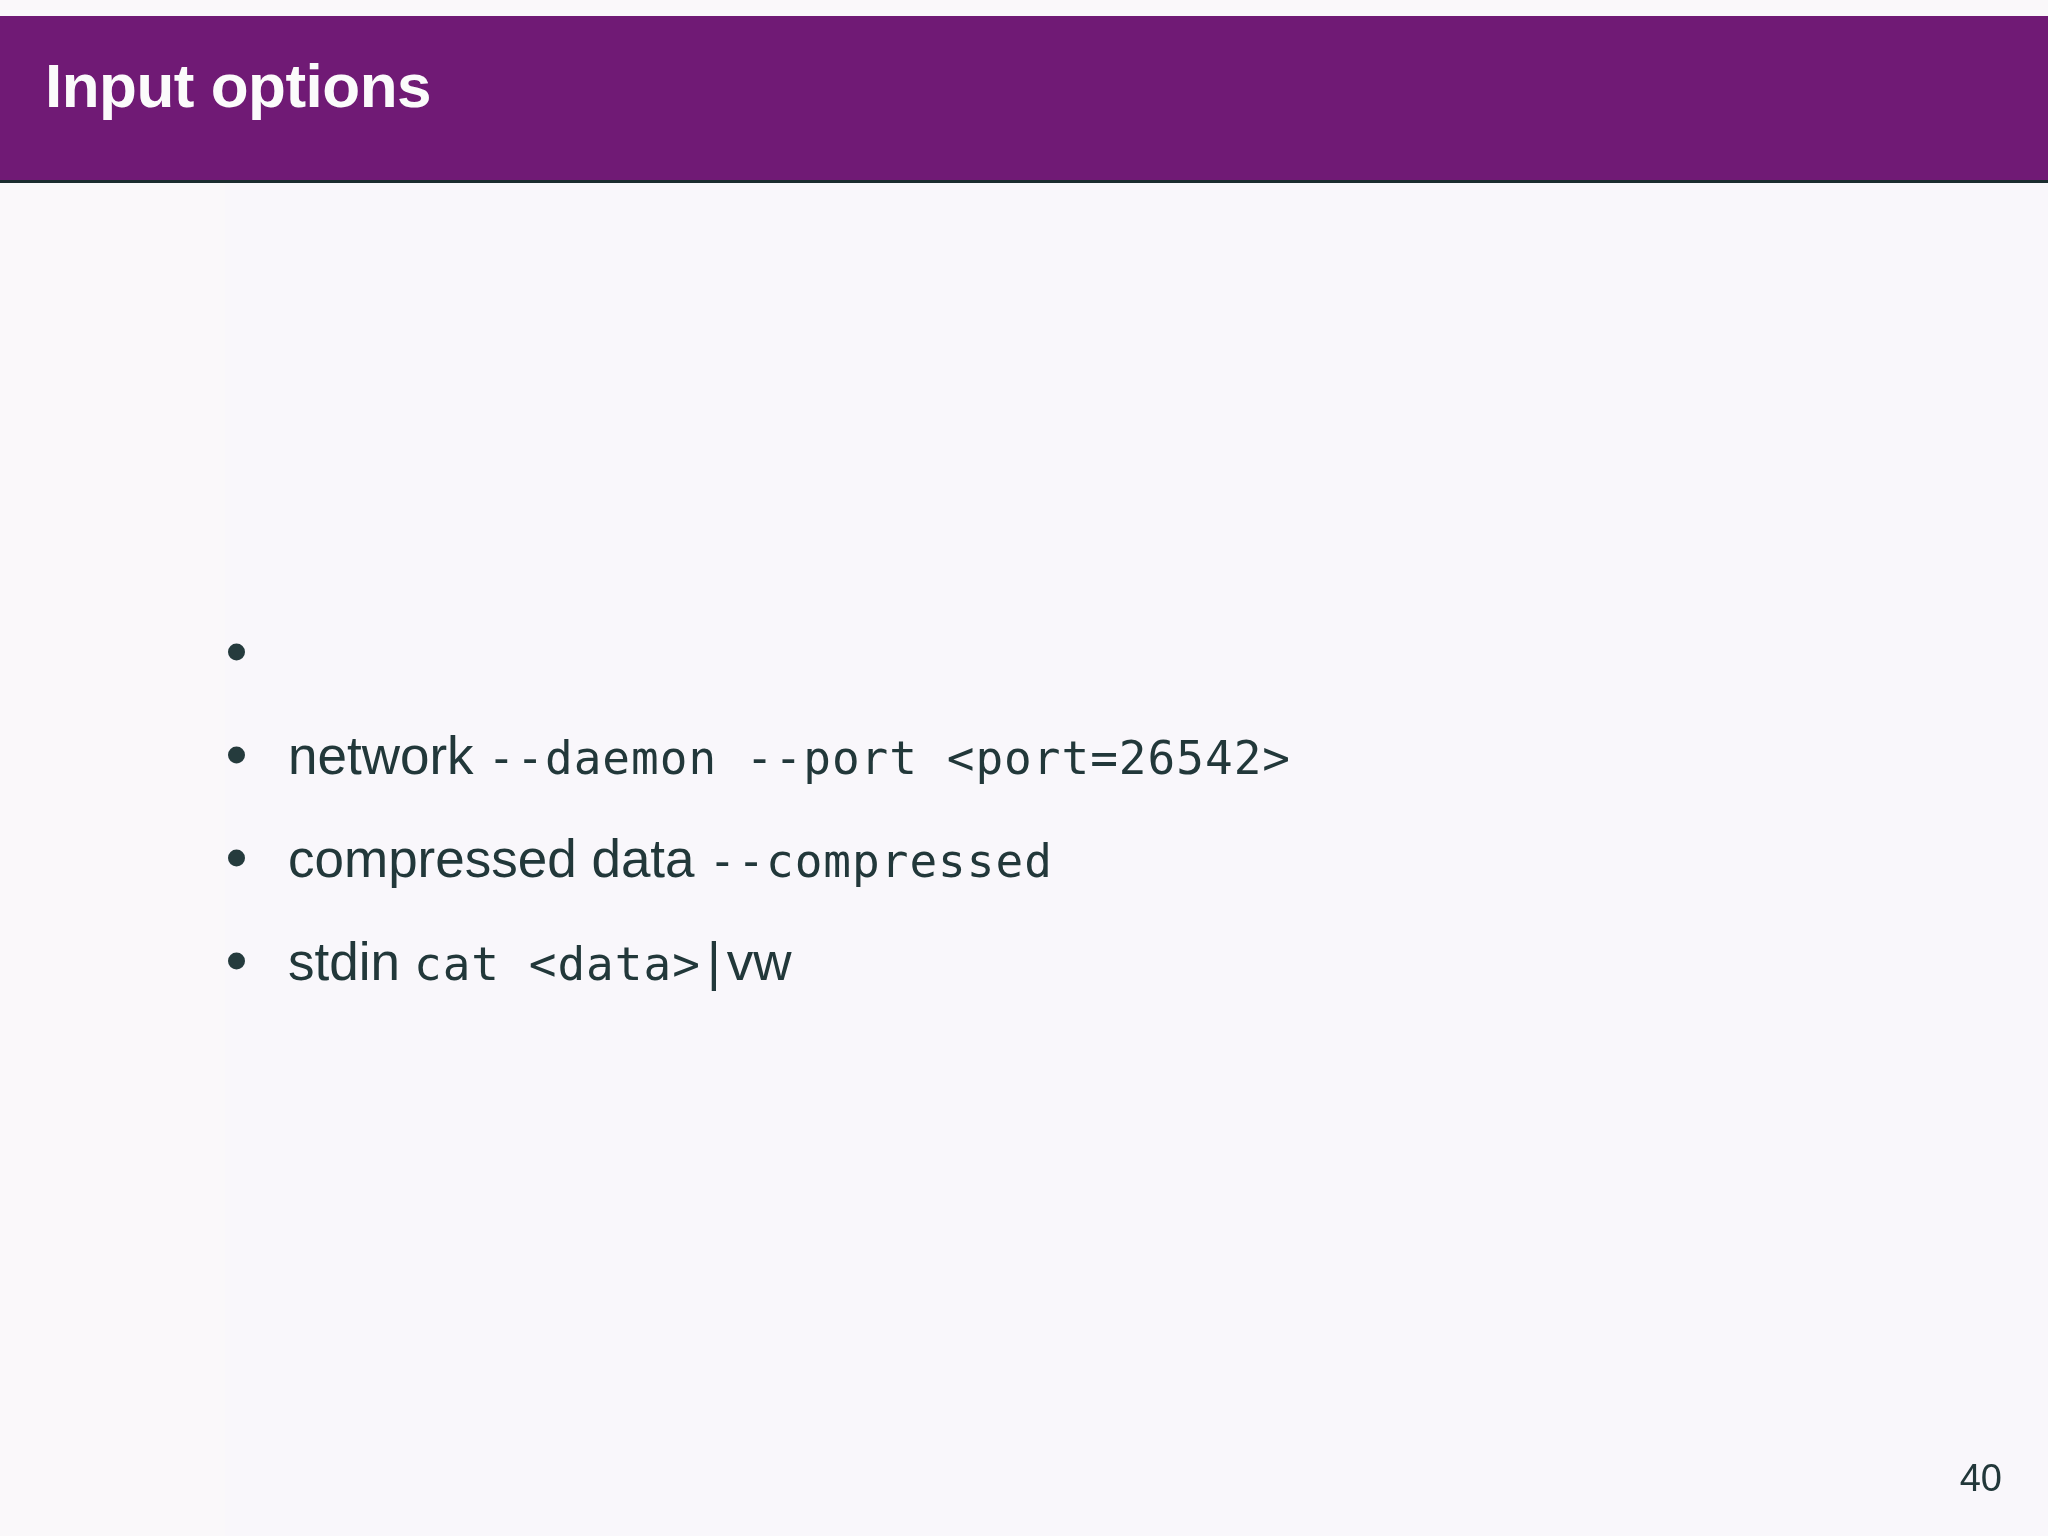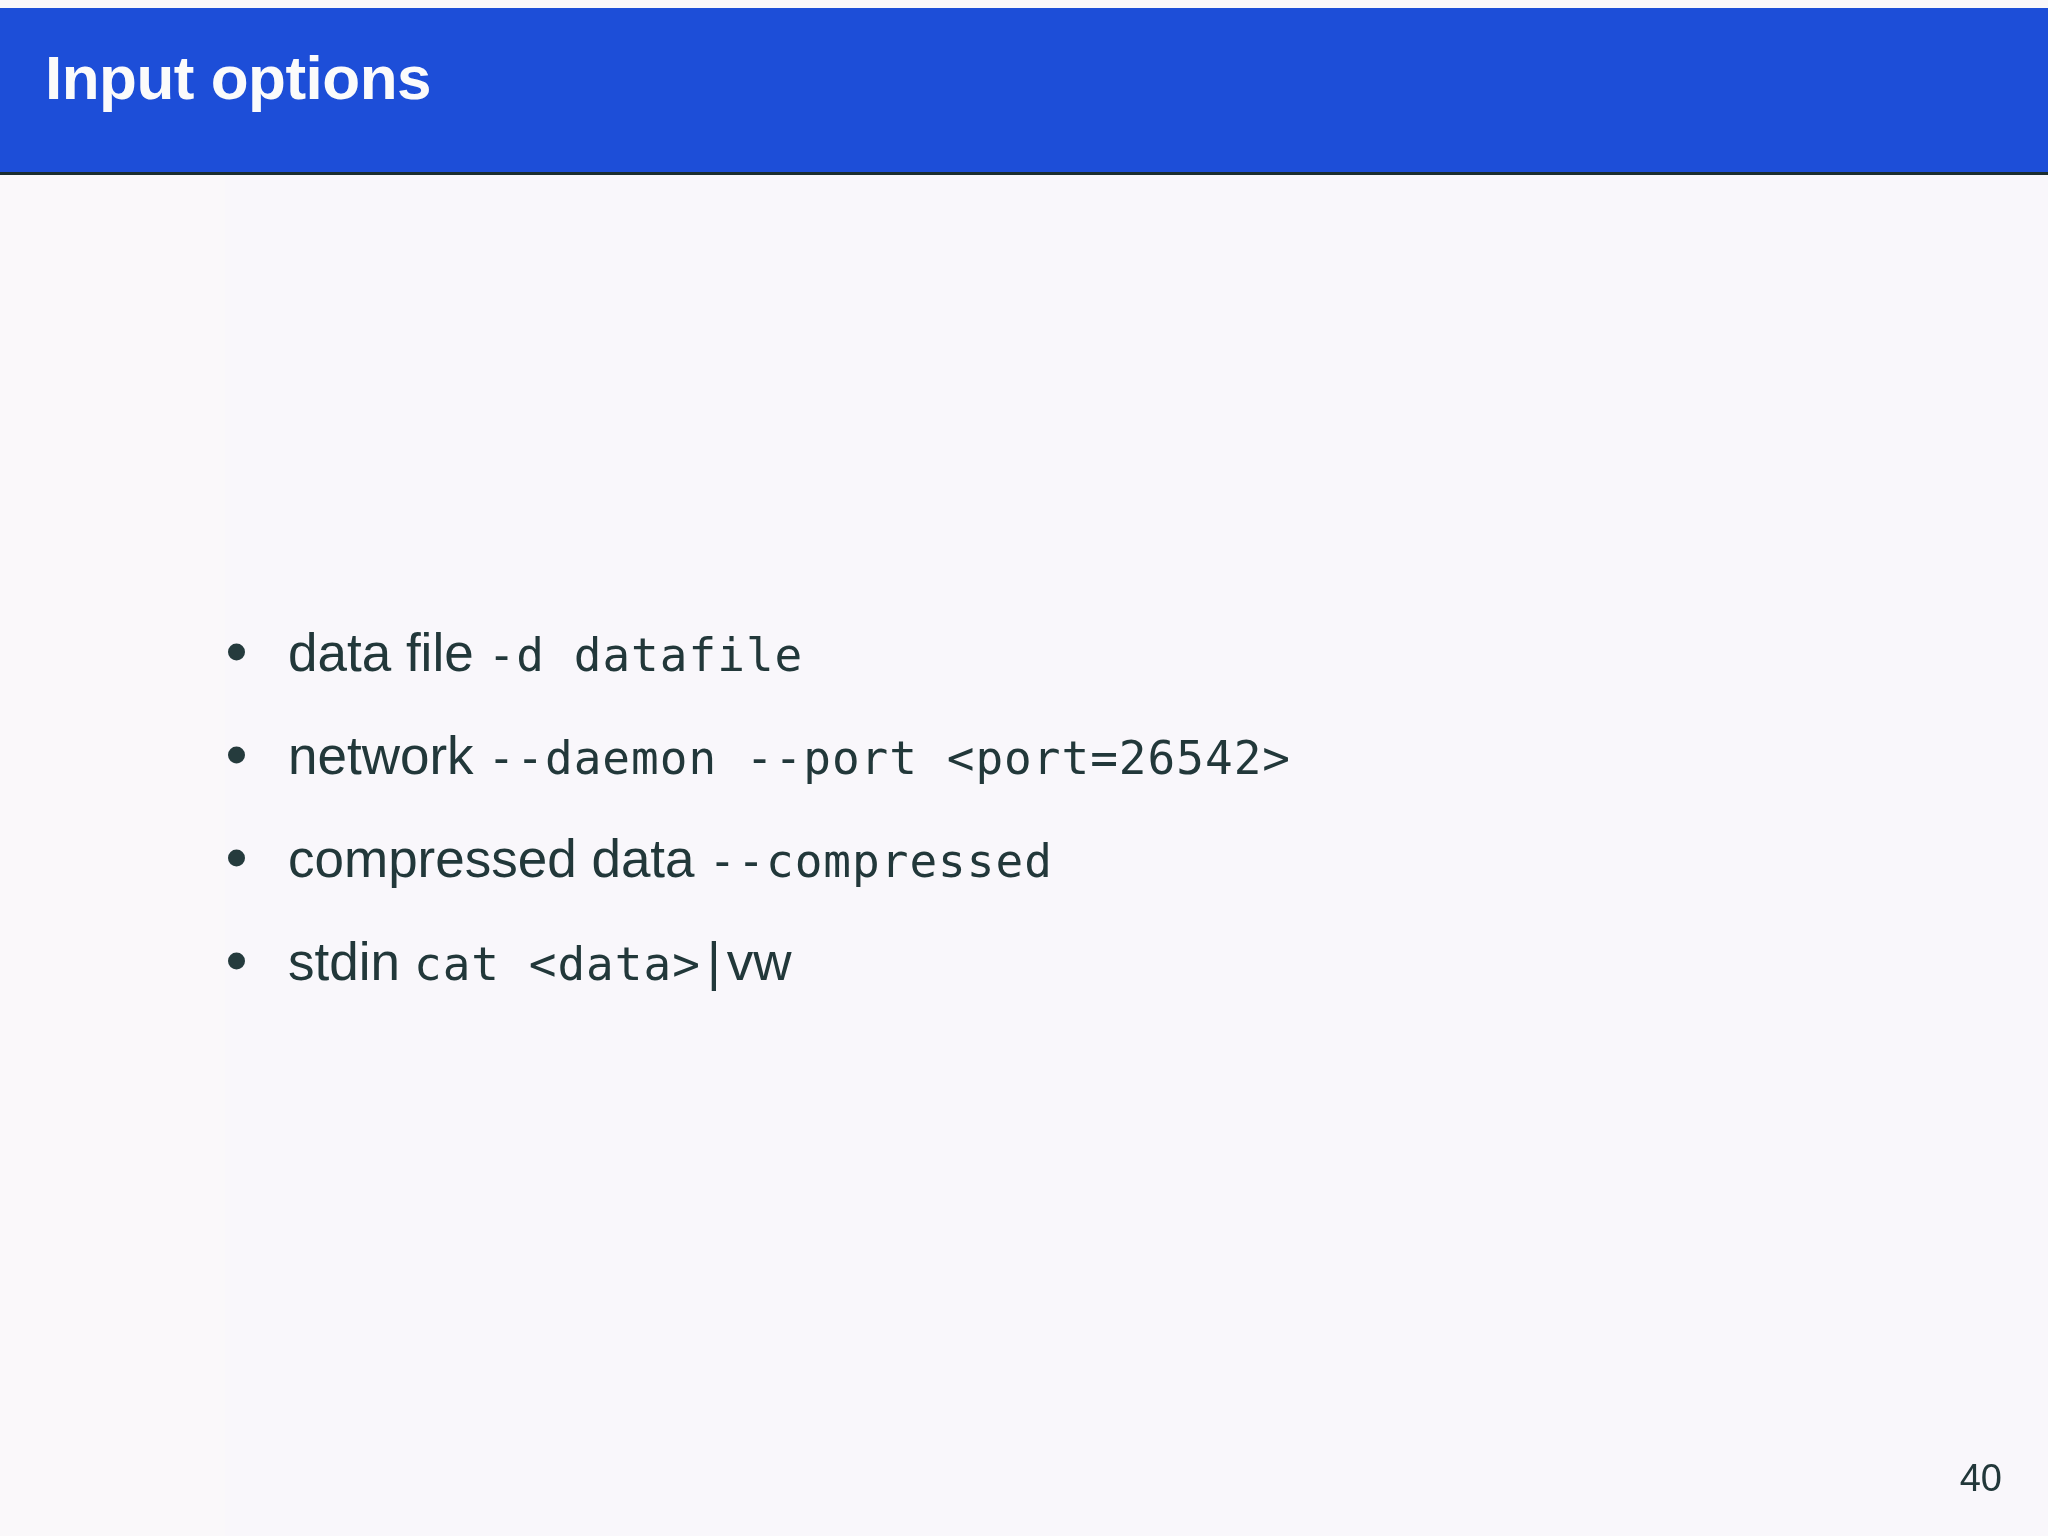--- a/index.html
+++ b/index.html
@@ -22,24 +22,24 @@
     top: 167px;
     width: 1823px;
     height: 1369px;
     background: #f9f7fb;
   }
 
   
   .titlebar {
     position: absolute;
     left: 0;
-    top: 8px;
+    top: 16px;
     width: 2048px;
     height: 167px;
-    background: #1d4ed8;
+    background: #701a75;
     border-bottom: 3px solid #1b2d2f;
     box-sizing: border-box;
     padding-left: 7px;
   }
   .titlebar-title {
     position: absolute;
     left: 45px;
     top: 34px;
     font-size: 62px;
     font-weight: bold;
@@ -117,23 +117,20 @@
 <div class="content-edge"></div>
 
 <div class="titlebar">
   <div class="titlebar-title">Input options</div>
 </div>
 
 <div class="bullet-list">
 
   <div class="bullet-row">
     <span class="bullet-marker"></span>
-    <span class="bullet-text">
-      <span class="seg-sans">data file</span><span class="seg-gap"></span><span class="seg-mono">-d datafile</span>
-    </span>
   </div>
 
   <div class="bullet-row">
     <span class="bullet-marker"></span>
     <span class="bullet-text">
       <span class="seg-sans">network</span><span class="seg-gap"></span><span class="seg-mono">--daemon --port &lt;port=26542&gt;</span>
     </span>
   </div>
 
   <div class="bullet-row">

